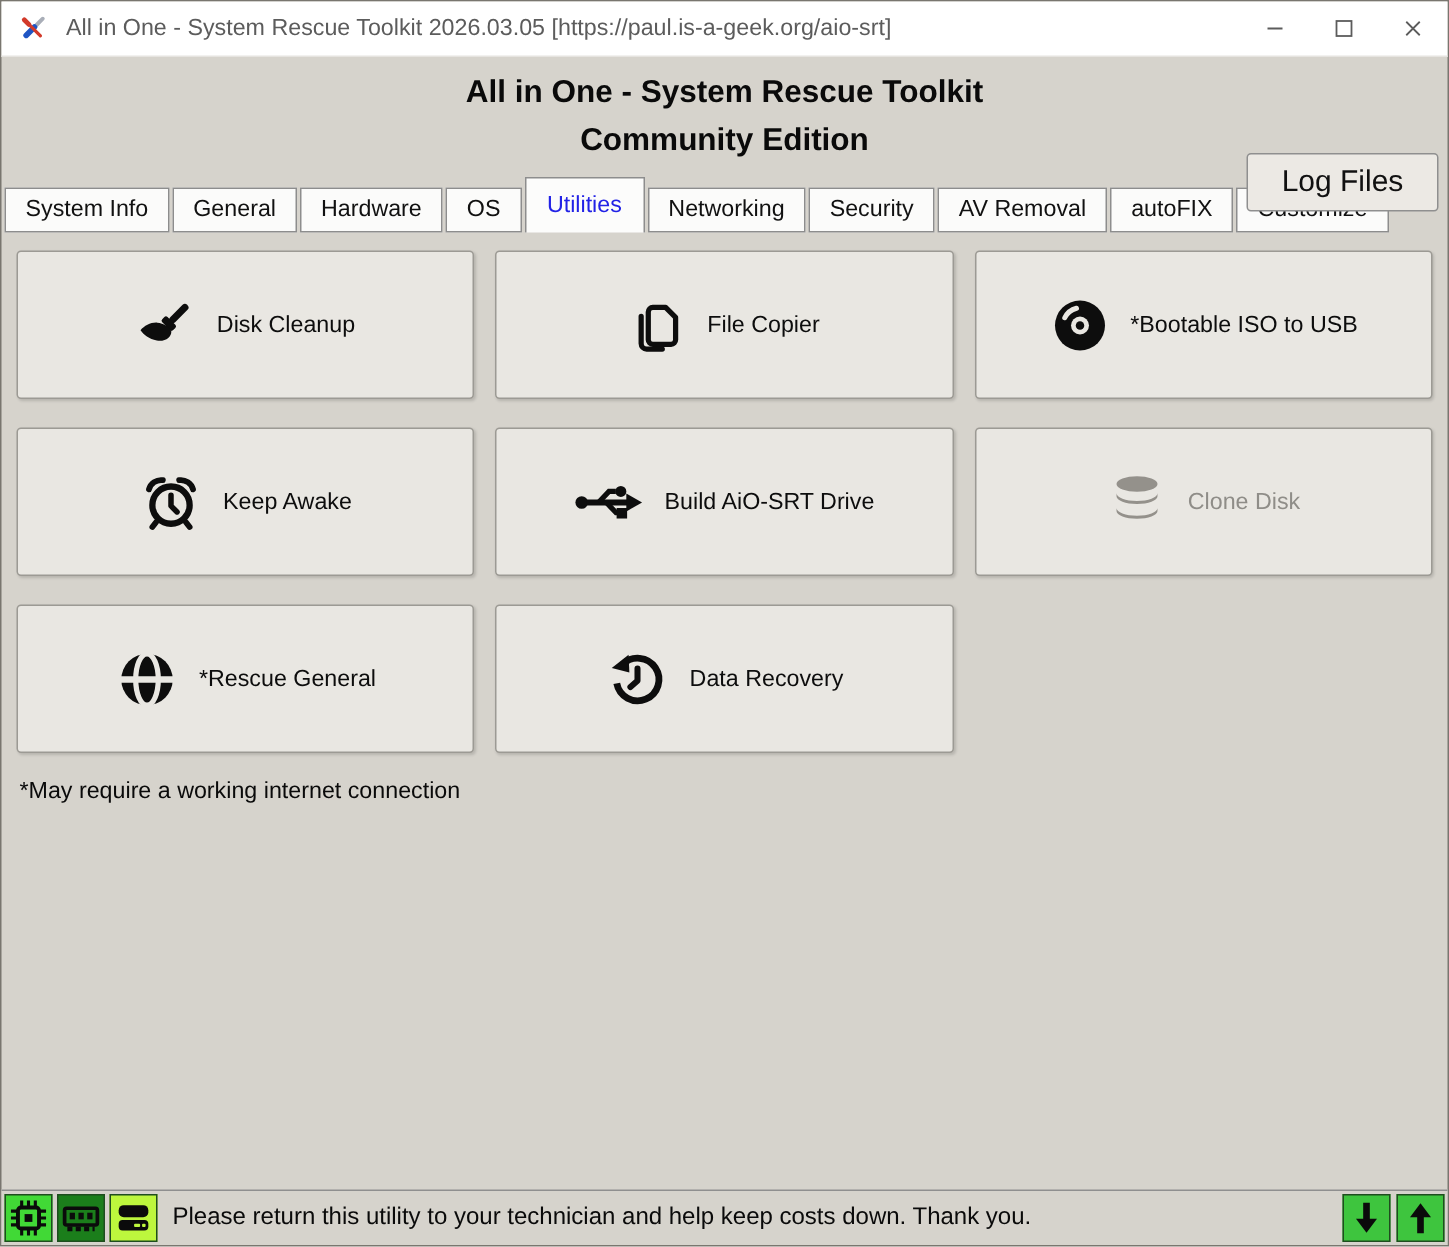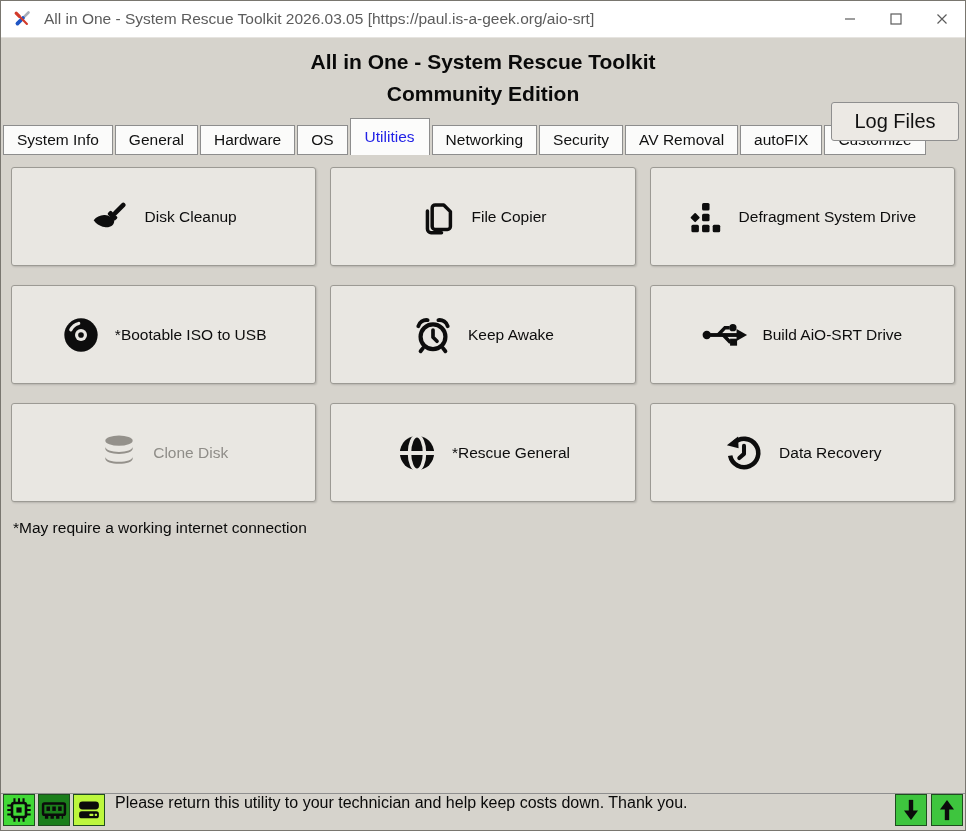--- a/index.html
+++ b/index.html
@@ -32,21 +32,21 @@
   .grid { display:grid; grid-template-columns:1fr 1fr 1fr; column-gap:14px; row-gap:19px; padding:12px 10px 0 10px; }
   .tool-btn { height:99px; background:#e9e7e2; border:1px solid #9c9a94; border-radius:3px; display:flex; align-items:center; justify-content:center; gap:14px; font-size:15.5px; font-family:inherit; color:#0d0d0d; box-shadow:1px 1px 2px rgba(0,0,0,0.15); cursor:default; }
   .tool-btn .ticon { display:flex; color:#0d0d0d; }
   .tool-btn.disabled { color:#8f8d88; }
   .tool-btn.disabled .ticon { color:#94918b; }
 
   
   .footnote { padding:17px 12px 0 12px; font-size:15.5px; color:#0a0a0a; }
 
   
-  .statusbar { position:absolute; left:0; right:0; bottom:0; height:37px; border-top:1px solid #8f8f8f; display:flex; align-items:flex-start; background:#d6d3cc; padding:0 2px; gap:3px; }
+  .statusbar { position:absolute; left:0; right:0; bottom:0; height:37px; border-top:1px solid #8f8f8f; display:flex; align-items:center; background:#d6d3cc; padding:0 2px; gap:3px; }
   .status-sq { width:32px; height:32px; border:1px solid #1f4d1f; display:flex; align-items:center; justify-content:center; flex:0 0 auto; }
   .status-msg { margin-left:7px; font-size:16px; color:#0a0a0a; white-space:nowrap; }
   .status-right { margin-left:auto; display:flex; gap:4px; }
   svg { display:block; }
 </style>
 </head>
 <body>
 
 <div class="window">
 
@@ -120,33 +120,20 @@
     <button class="tool-btn">
       <span class="ticon">
         <svg width="38" height="38" viewBox="0 0 24 24" fill="none" stroke="currentColor" stroke-width="2.2">
           <path d="M9.6 4.4 H15 L19.2 8.6 V18 a1.9 1.9 0 0 1-1.9 1.9 H9.6 A1.9 1.9 0 0 1 7.7 18 V6.3 A1.9 1.9 0 0 1 9.6 4.4 Z" stroke-linejoin="round"></path>
           <path d="M4.7 8.2 V19.6 A2.3 2.3 0 0 0 7 21.9 H13.6" stroke-linecap="round"></path>
         </svg>
       </span>
       <span>File Copier</span>
     </button>
 
-    <button class="tool-btn">
-      <span class="ticon">
-        <svg width="36" height="36" viewBox="0 0 24 24" fill="currentColor">
-          <rect x="8.7" y="2.6" width="5" height="5" rx="1"></rect>
-          <rect x="1.8" y="10.1" width="4.6" height="4.6" rx="0.6" transform="rotate(45 4.1 12.4)"></rect>
-          <rect x="8.7" y="9.9" width="5" height="5" rx="1"></rect>
-          <rect x="1.6" y="17.1" width="5" height="5" rx="1"></rect>
-          <rect x="8.7" y="17.1" width="5" height="5" rx="1"></rect>
-          <rect x="15.8" y="17.1" width="5" height="5" rx="1"></rect>
-        </svg>
-      </span>
-      <span>Defragment System Drive</span>
-    </button>
 
     <button class="tool-btn">
       <span class="ticon">
         <svg width="40" height="40" viewBox="0 0 24 24">
           <circle cx="12" cy="12" r="10" fill="currentColor"></circle>
           <circle cx="12" cy="12" r="3.6" fill="#e9e7e2"></circle>
           <circle cx="12" cy="12" r="1.7" fill="currentColor"></circle>
           <path d="M5.9 8.9 A7.2 7.2 0 0 1 10.6 5.1" fill="none" stroke="#e9e7e2" stroke-width="2" stroke-linecap="round"></path>
         </svg>
       </span>

